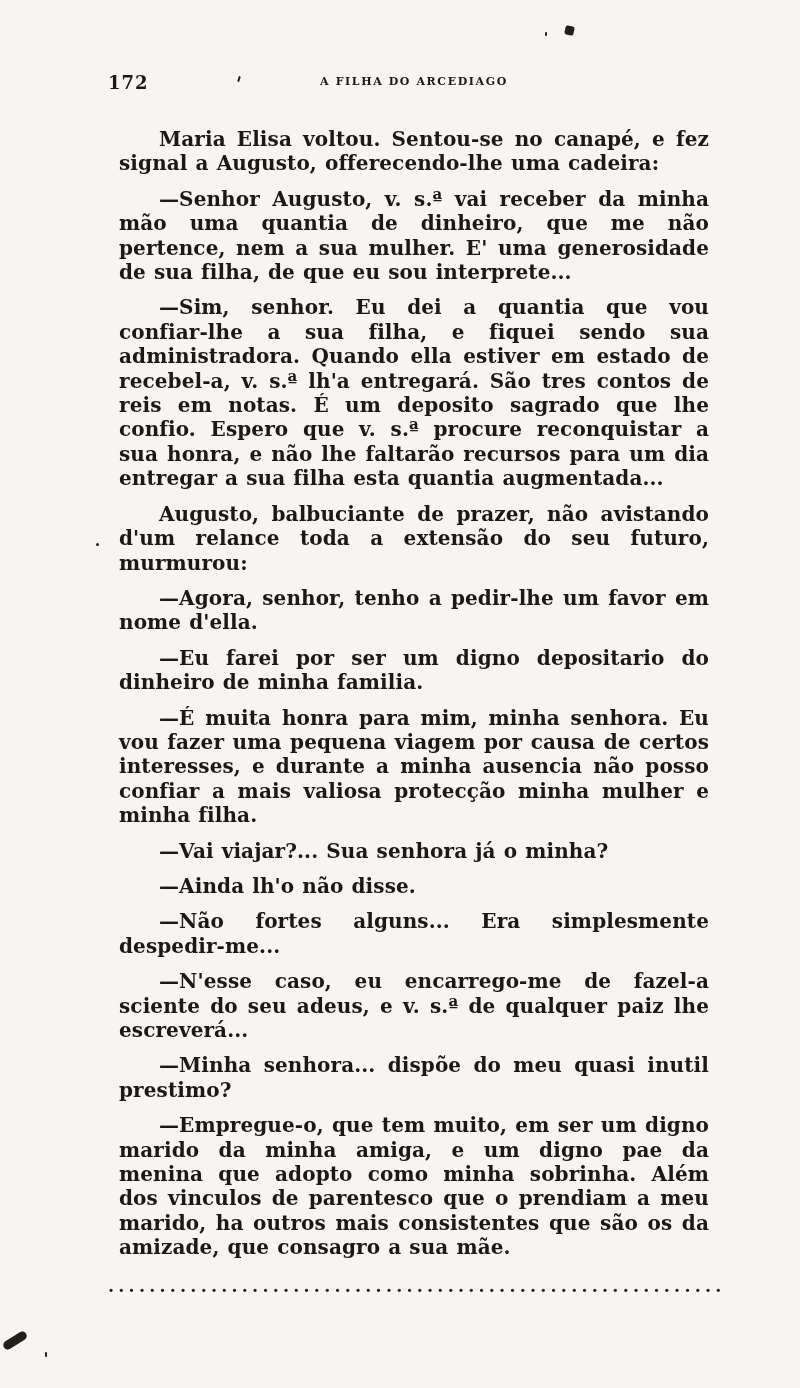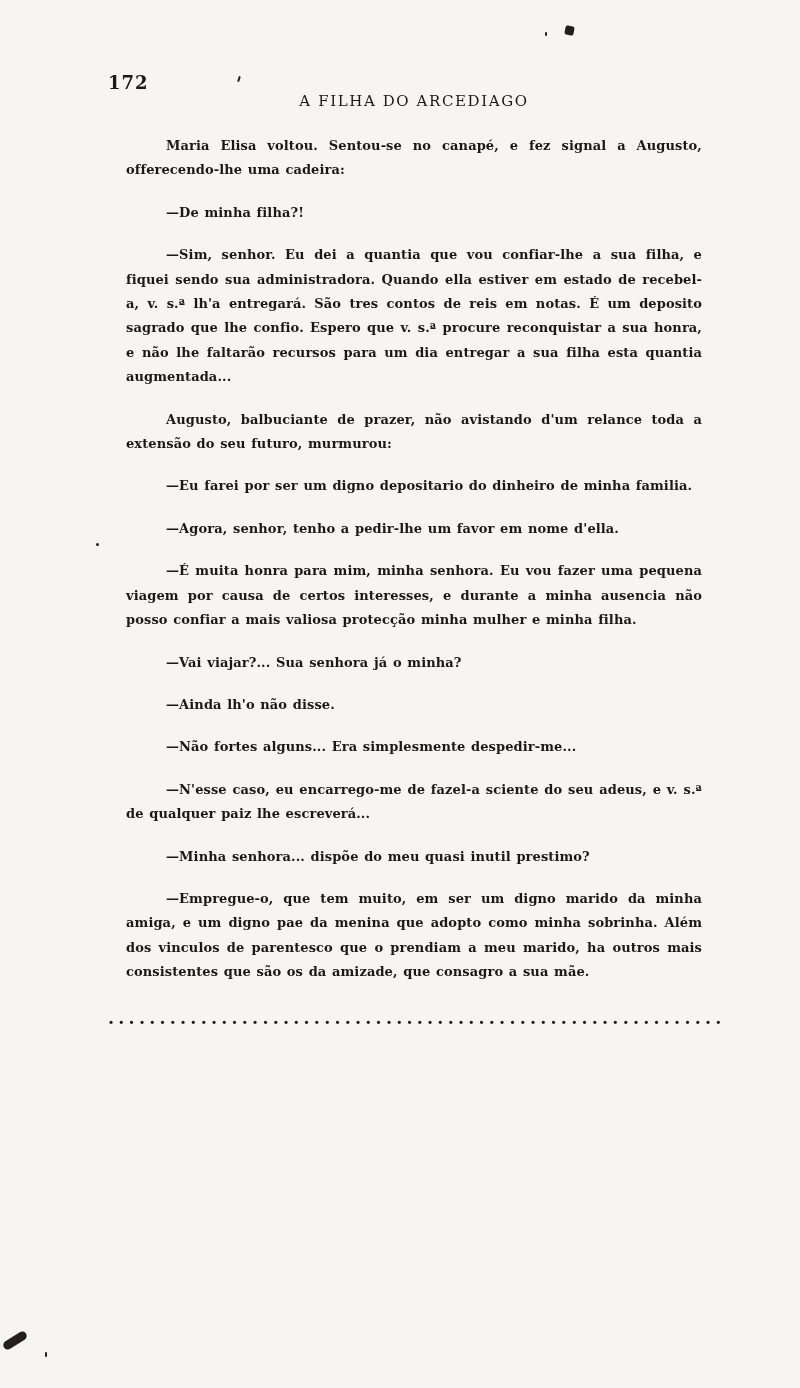--- a/index.html
+++ b/index.html
@@ -31,36 +31,36 @@
     position: absolute;
     left: 0;
     top: 0;
     font-size: 18px;
     font-weight: bold;
     letter-spacing: 1px;
   }
   .running-title {
     position: absolute;
     left: 50%;
-    top: 20px;
+    top: 3px;
     transform: translateX(-50%);
-    font-size: 15px;
-    font-weight: normal;
+    font-size: 11px;
+    font-weight: bold;
     letter-spacing: 1.6px;
     white-space: nowrap;
   }
   .body-text {
     position: absolute;
     top: 116px;
     left: 108px;
     width: 612px;
   }
   .para {
-    margin: 18px;
-    font-size: 13px;
+    margin: 11px;
+    font-size: 20px;
     font-weight: bold;
     line-height: 24.4px;
     text-align: justify;
     text-indent: 40px;
     letter-spacing: 0.1px;
     word-spacing: 1px;
   }
   .dotted-rule {
     height: 24.4px;
     overflow: hidden;
@@ -115,25 +115,25 @@
 <div class="page">
 
   <div class="header">
     <span class="page-number">172</span>
     <span class="running-title">A FILHA DO ARCEDIAGO</span>
   </div>
 
   <div class="body-text">
     <div>
         <p class="para">Maria Elisa voltou. Sentou-se no canapé, e fez signal a Augusto, offerecendo-lhe uma cadeira:</p>
-        <p class="para">—De minha filha?!</p>
+        <p class="para">—Senhor Augusto, v. s.ª vai receber da minha mão uma quantia de dinheiro, que me não pertence, nem a sua mulher. E' uma generosidade de sua filha, de que eu sou interprete...</p>
         <p class="para">—Sim, senhor. Eu dei a quantia que vou confiar-lhe a sua filha, e fiquei sendo sua administradora. Quando ella estiver em estado de recebel-a, v. s.ª lh'a entregará. São tres contos de reis em notas. É um deposito sagrado que lhe confio. Espero que v. s.ª procure reconquistar a sua honra, e não lhe faltarão recursos para um dia entregar a sua filha esta quantia augmentada...</p>
         <p class="para">Augusto, balbuciante de prazer, não avistando d'um relance toda a extensão do seu futuro, murmurou:</p>
+        <p class="para">—Agora, senhor, tenho a pedir-lhe um favor em nome d'ella.</p>
         <p class="para">—Eu farei por ser um digno depositario do dinheiro de minha familia.</p>
-        <p class="para">—Agora, senhor, tenho a pedir-lhe um favor em nome d'ella.</p>
         <p class="para">—É muita honra para mim, minha senhora. Eu vou fazer uma pequena viagem por causa de certos interesses, e durante a minha ausencia não posso confiar a mais valiosa protecção minha mulher e minha filha.</p>
         <p class="para">—Vai viajar?... Sua senhora já o minha?</p>
         <p class="para">—Ainda lh'o não disse.</p>
         <p class="para">—Não fortes alguns... Era simplesmente despedir-me...</p>
         <p class="para">—N'esse caso, eu encarrego-me de fazel-a sciente do seu adeus, e v. s.ª de qualquer paiz lhe escreverá...</p>
         <p class="para">—Minha senhora... dispõe do meu quasi inutil prestimo?</p>
         <p class="para">—Empregue-o, que tem muito, em ser um digno marido da minha amiga, e um digno pae da menina que adopto como minha sobrinha. Além dos vinculos de parentesco que o prendiam a meu marido, ha outros mais consistentes que são os da amizade, que consagro a sua mãe.</p>
       </div>
     <div class="dotted-rule">..........................................................................................</div>
   </div>

